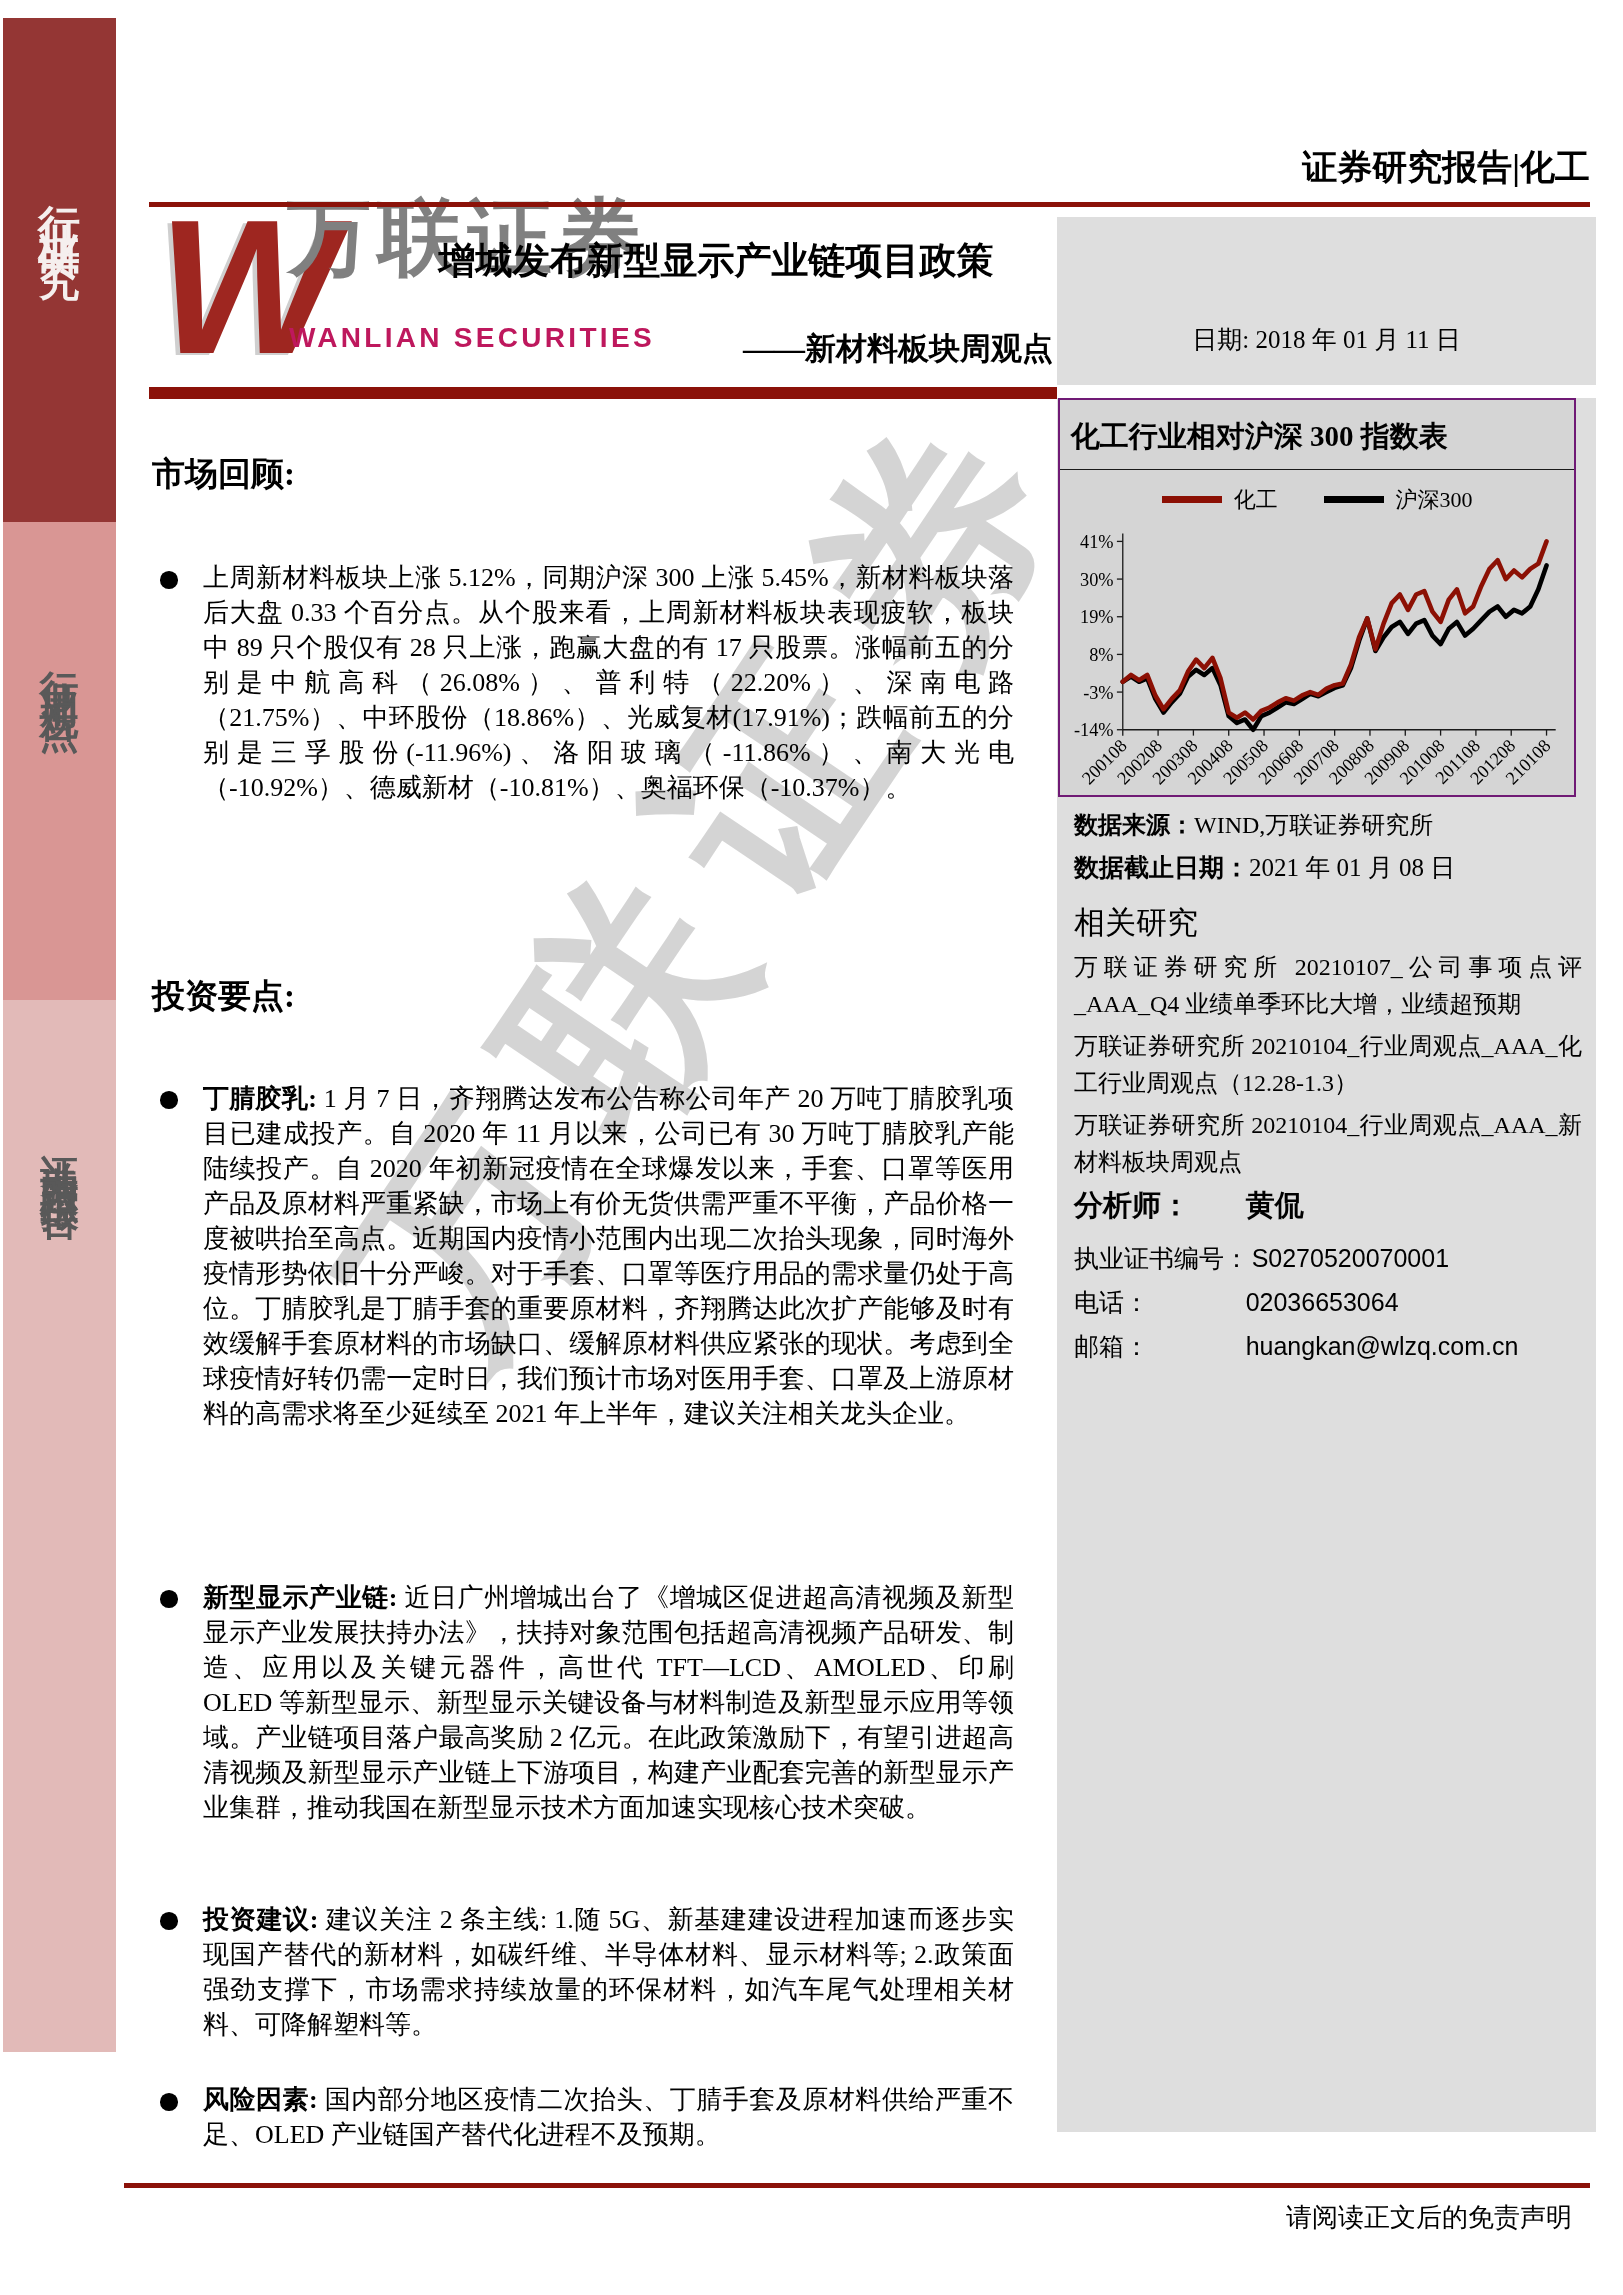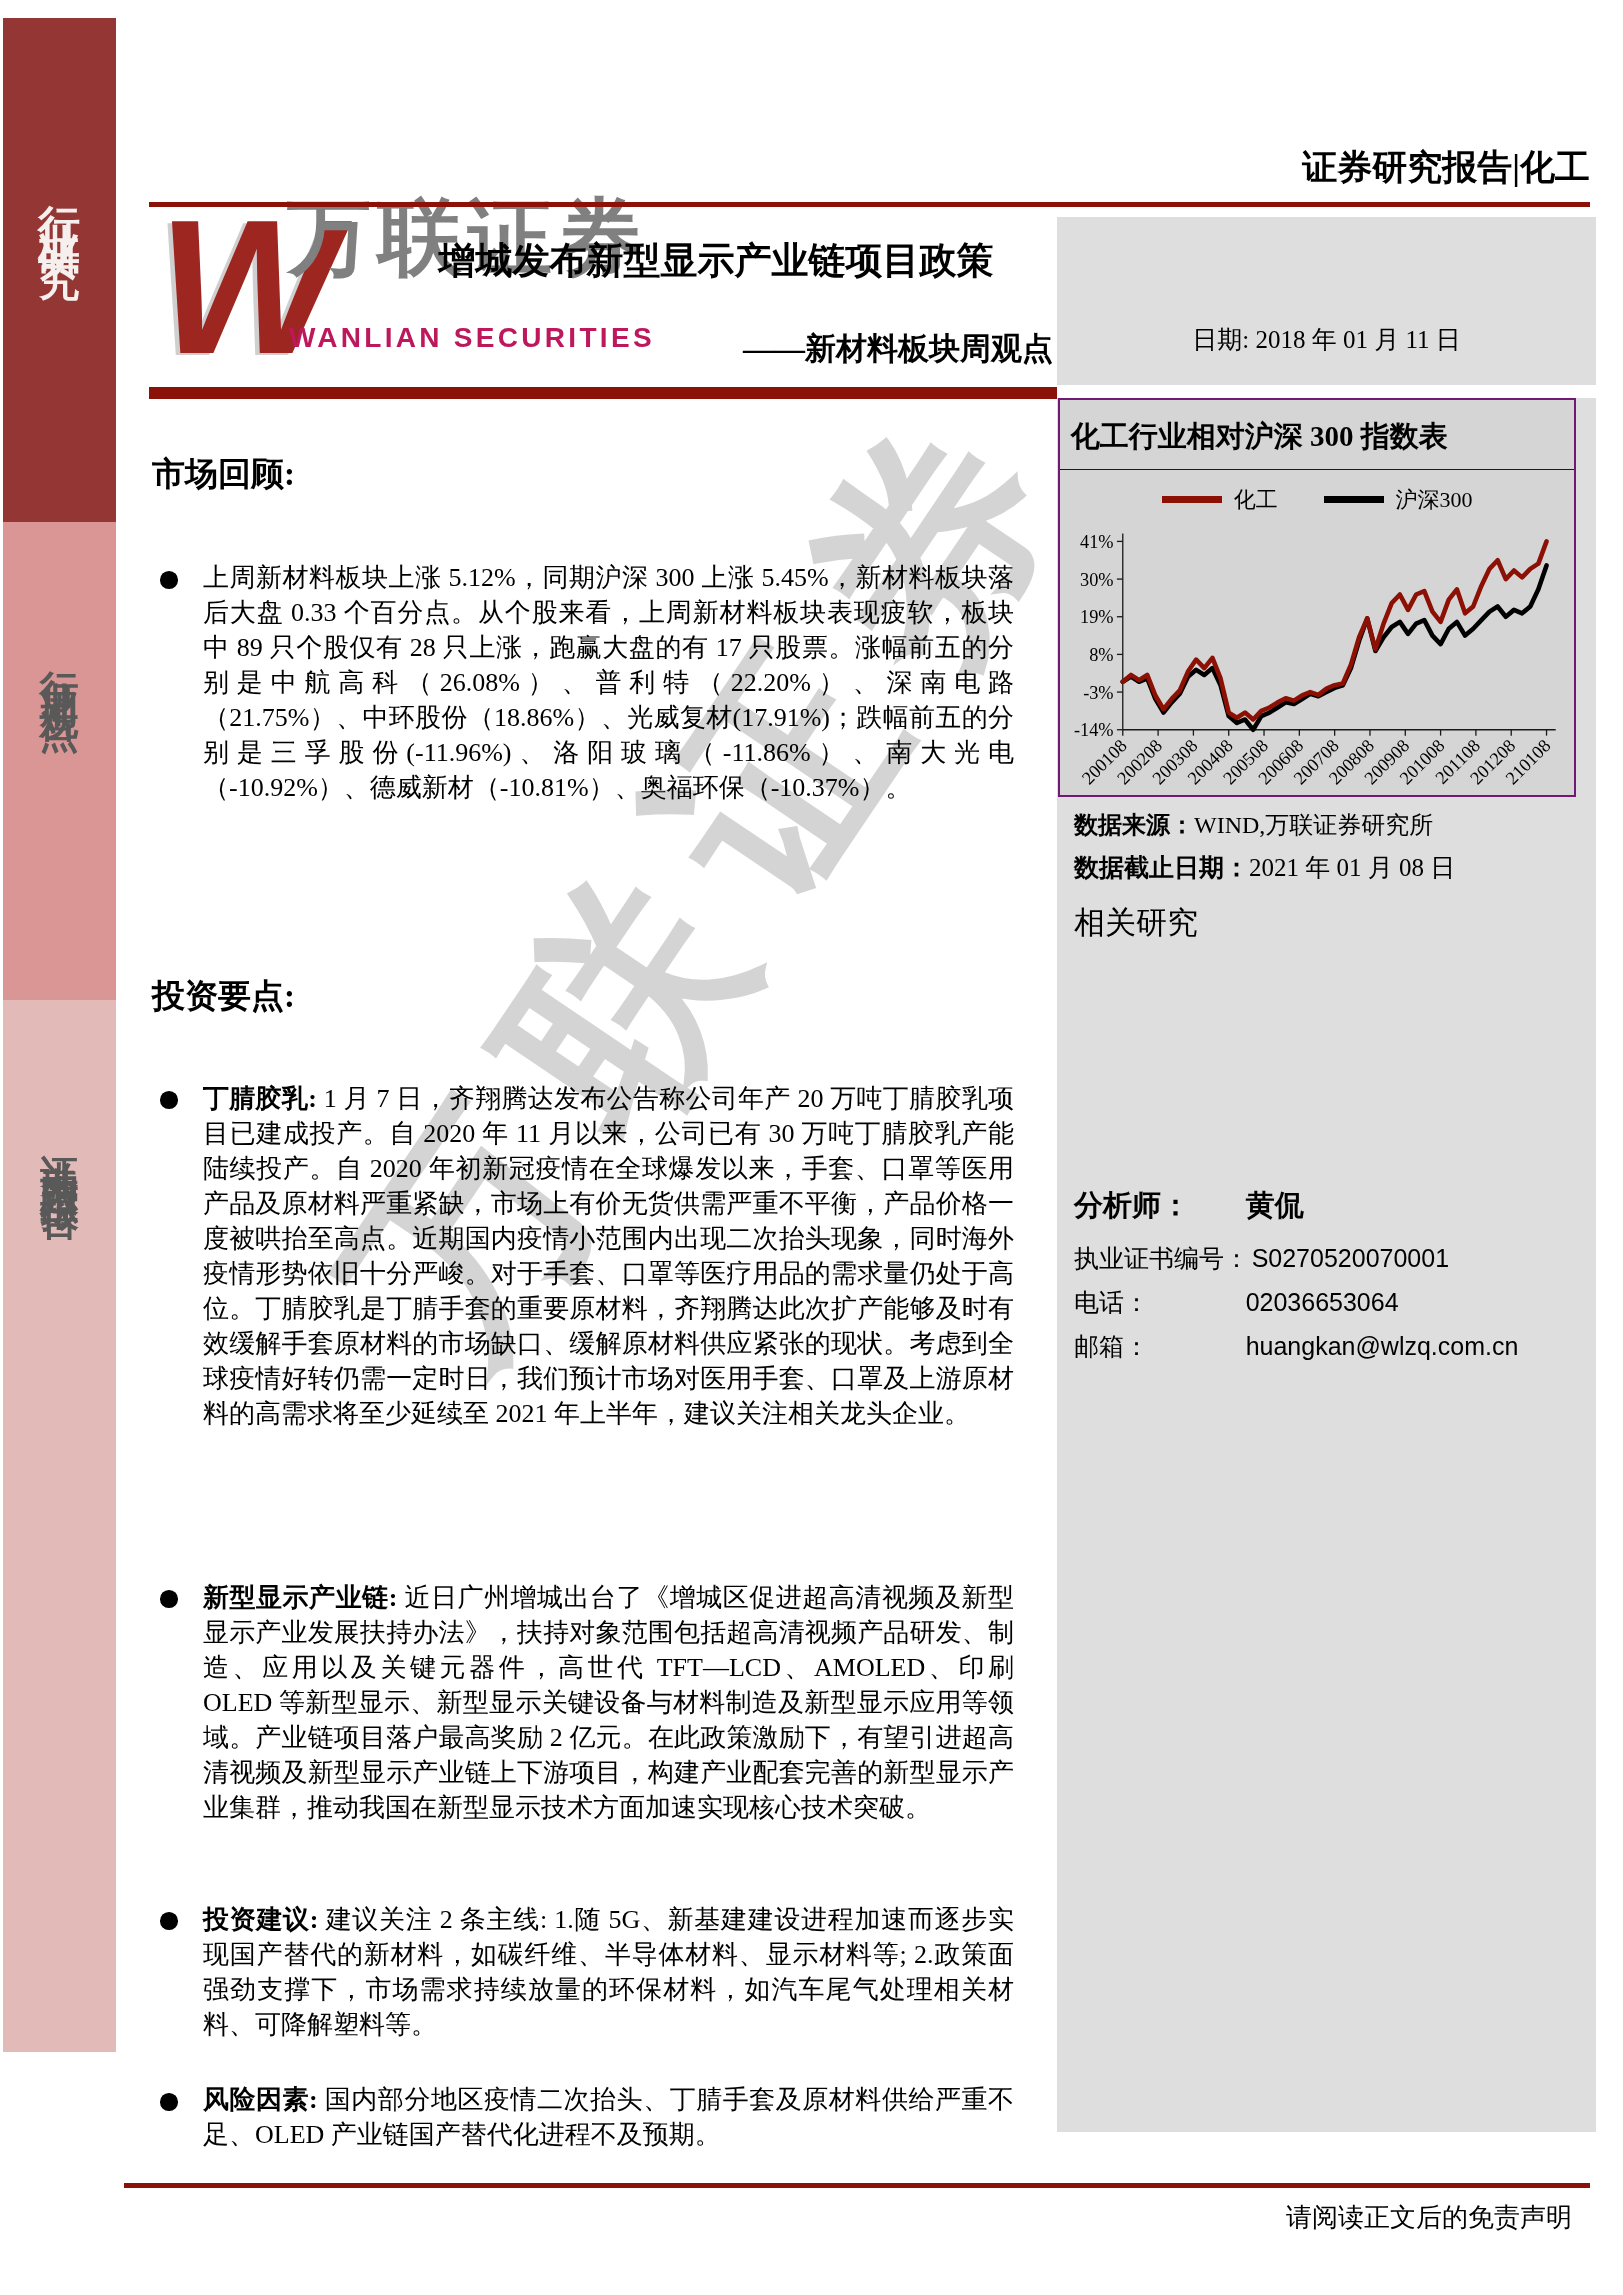--- a/index.html
+++ b/index.html
@@ -179,20 +179,25 @@
       </svg>
   </div>
 
   <div class="rp-row rp-src">
     <span class="rp-label-b">数据来源：</span><span>WIND,万联证券研究所</span>
   </div>
   <div class="rp-row rp-cutoff">
     <span class="rp-label-b">数据截止日期：</span><span>2021 年 01 月 08 日</span>
   </div>
   <div class="rp-row rp-related-h">相关研究</div>
+  <div class="related-list">
+    <div class="related-item">万联证券研究所 20210107_公司事项点评_AAA_Q4 业绩单季环比大增，业绩超预期</div>
+    <div class="related-item">万联证券研究所 20210104_行业周观点_AAA_化工行业周观点（12.28-1.3）</div>
+    <div class="related-item">万联证券研究所 20210104_行业周观点_AAA_新材料板块周观点</div>
+  </div>
 
   <div class="an-row r-analyst">
     <span class="an-label an-label-b">分析师：</span>
     <span class="an-name">黄侃</span>
   </div>
   <div class="an-row r-cert">
     <span class="an-label">执业证书编号：</span>
     <span class="an-val">S0270520070001</span>
   </div>
   <div class="an-row r-phone">

